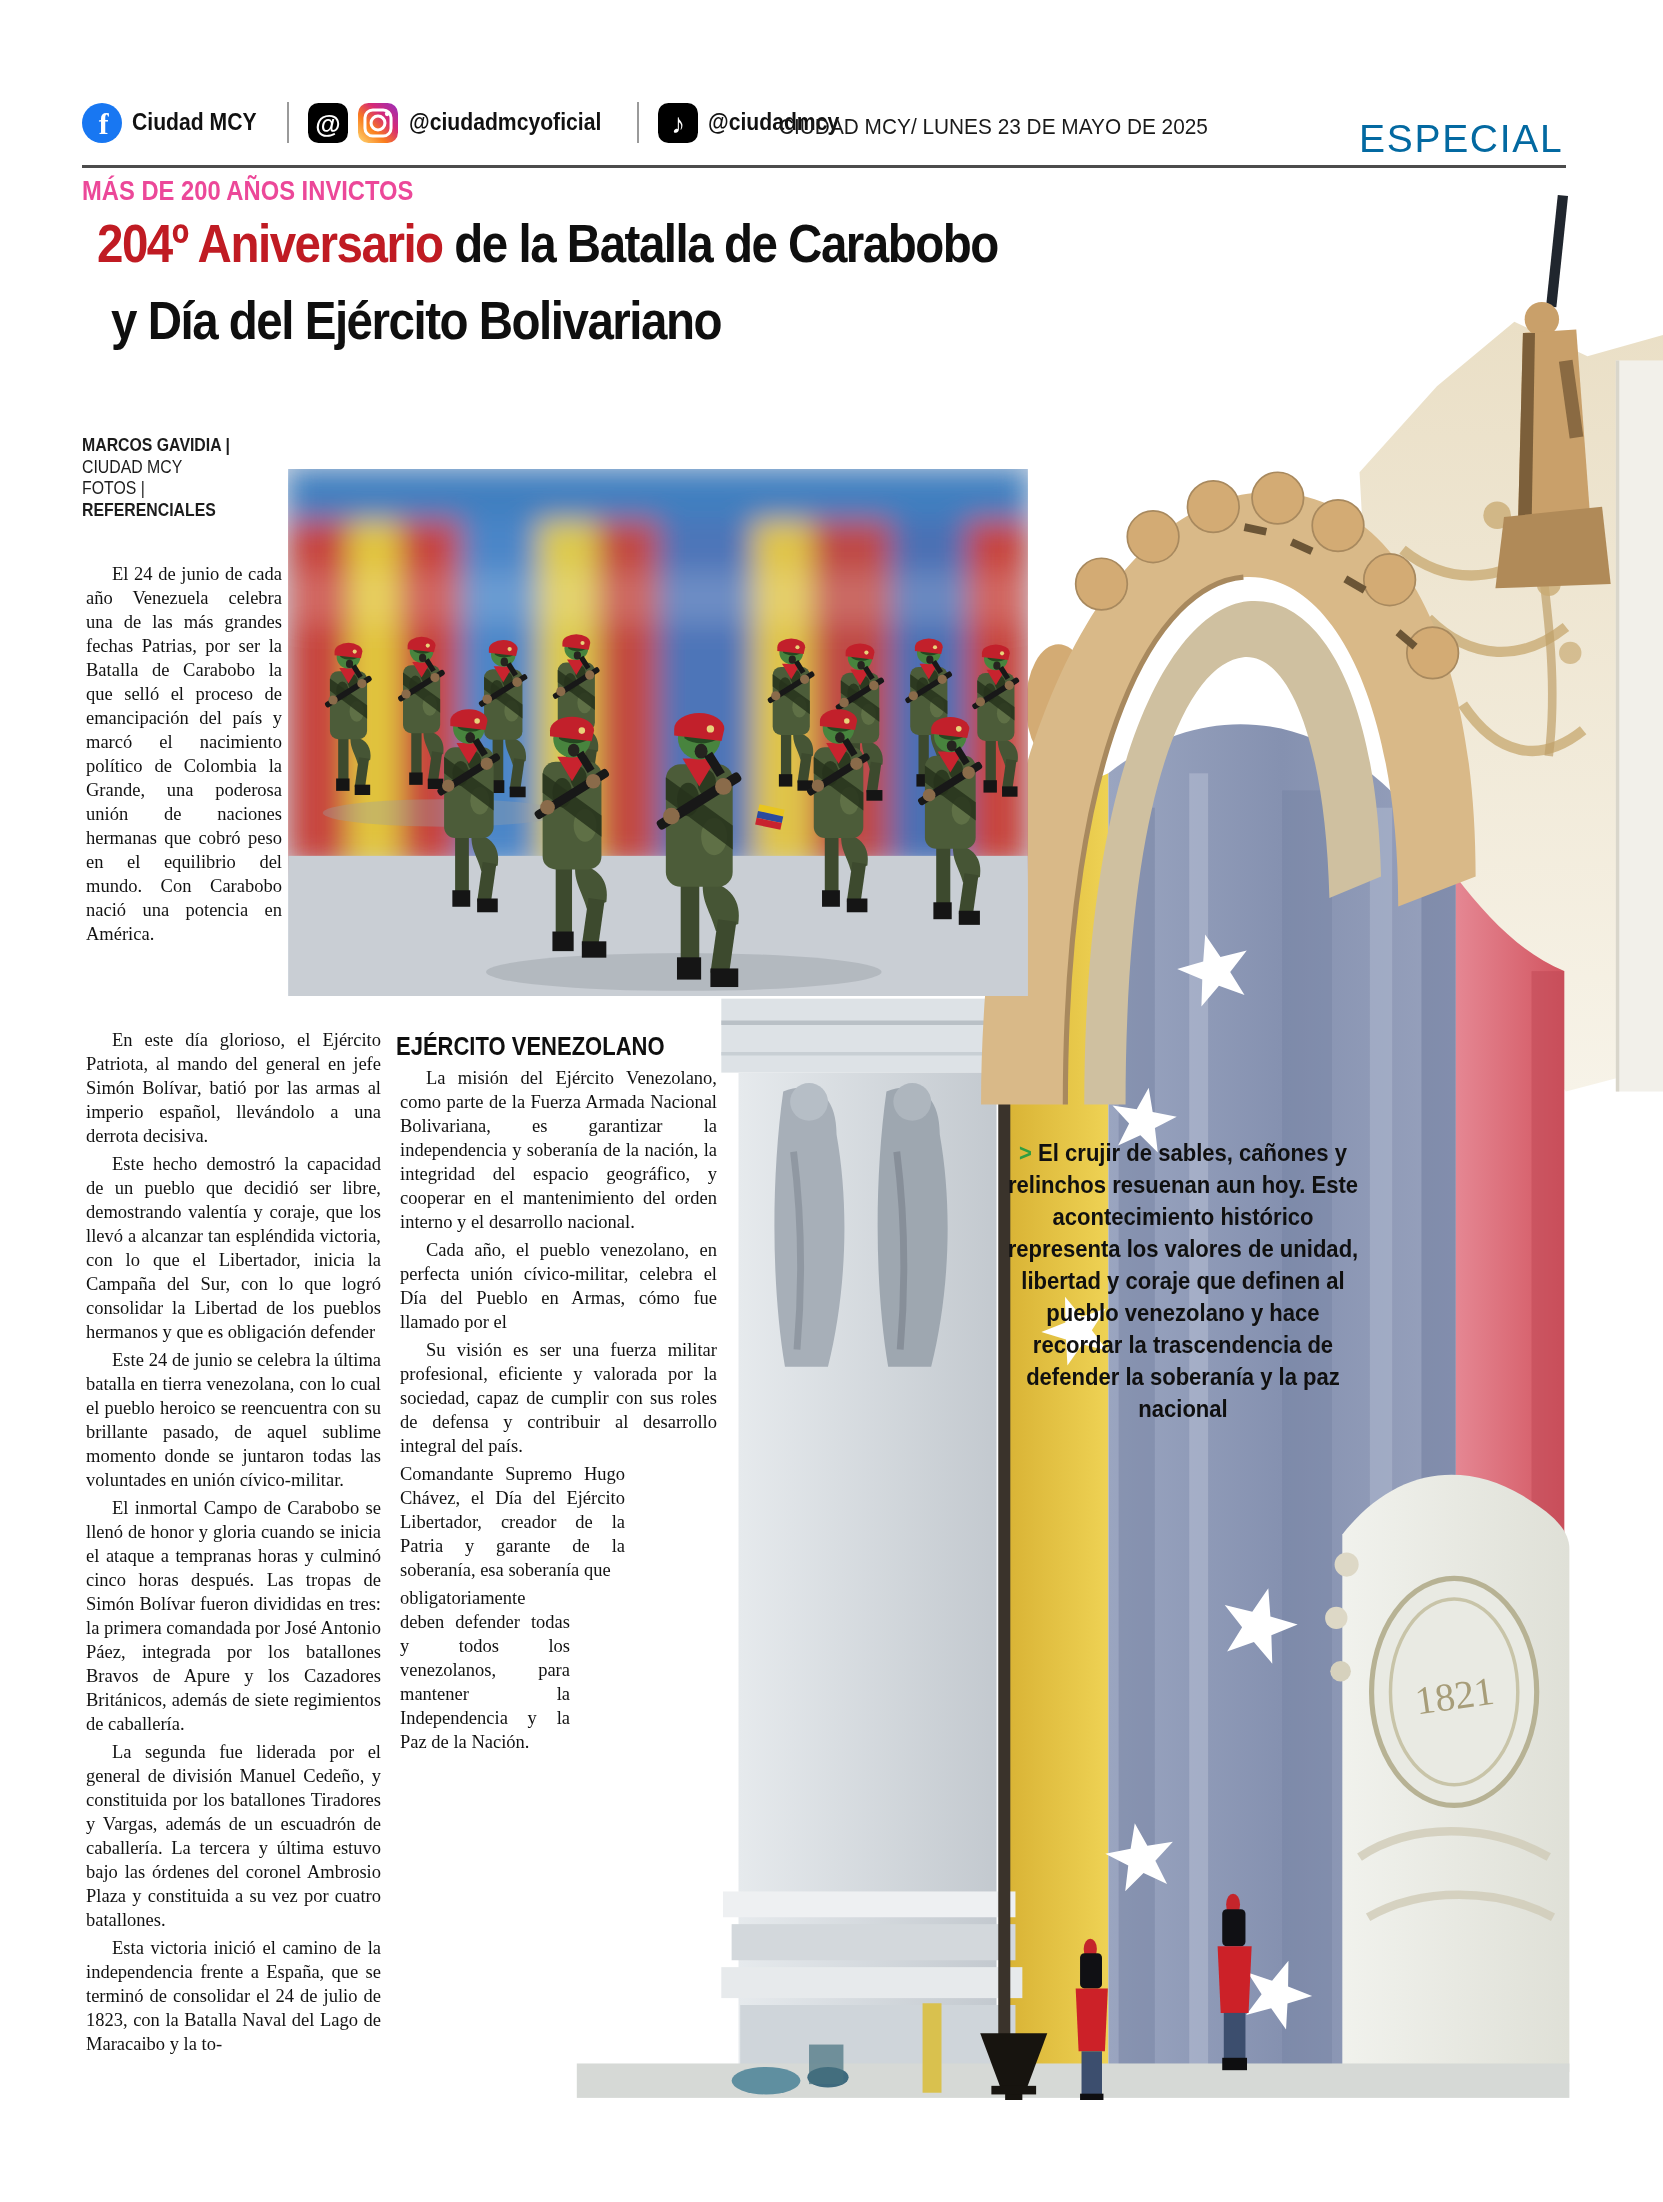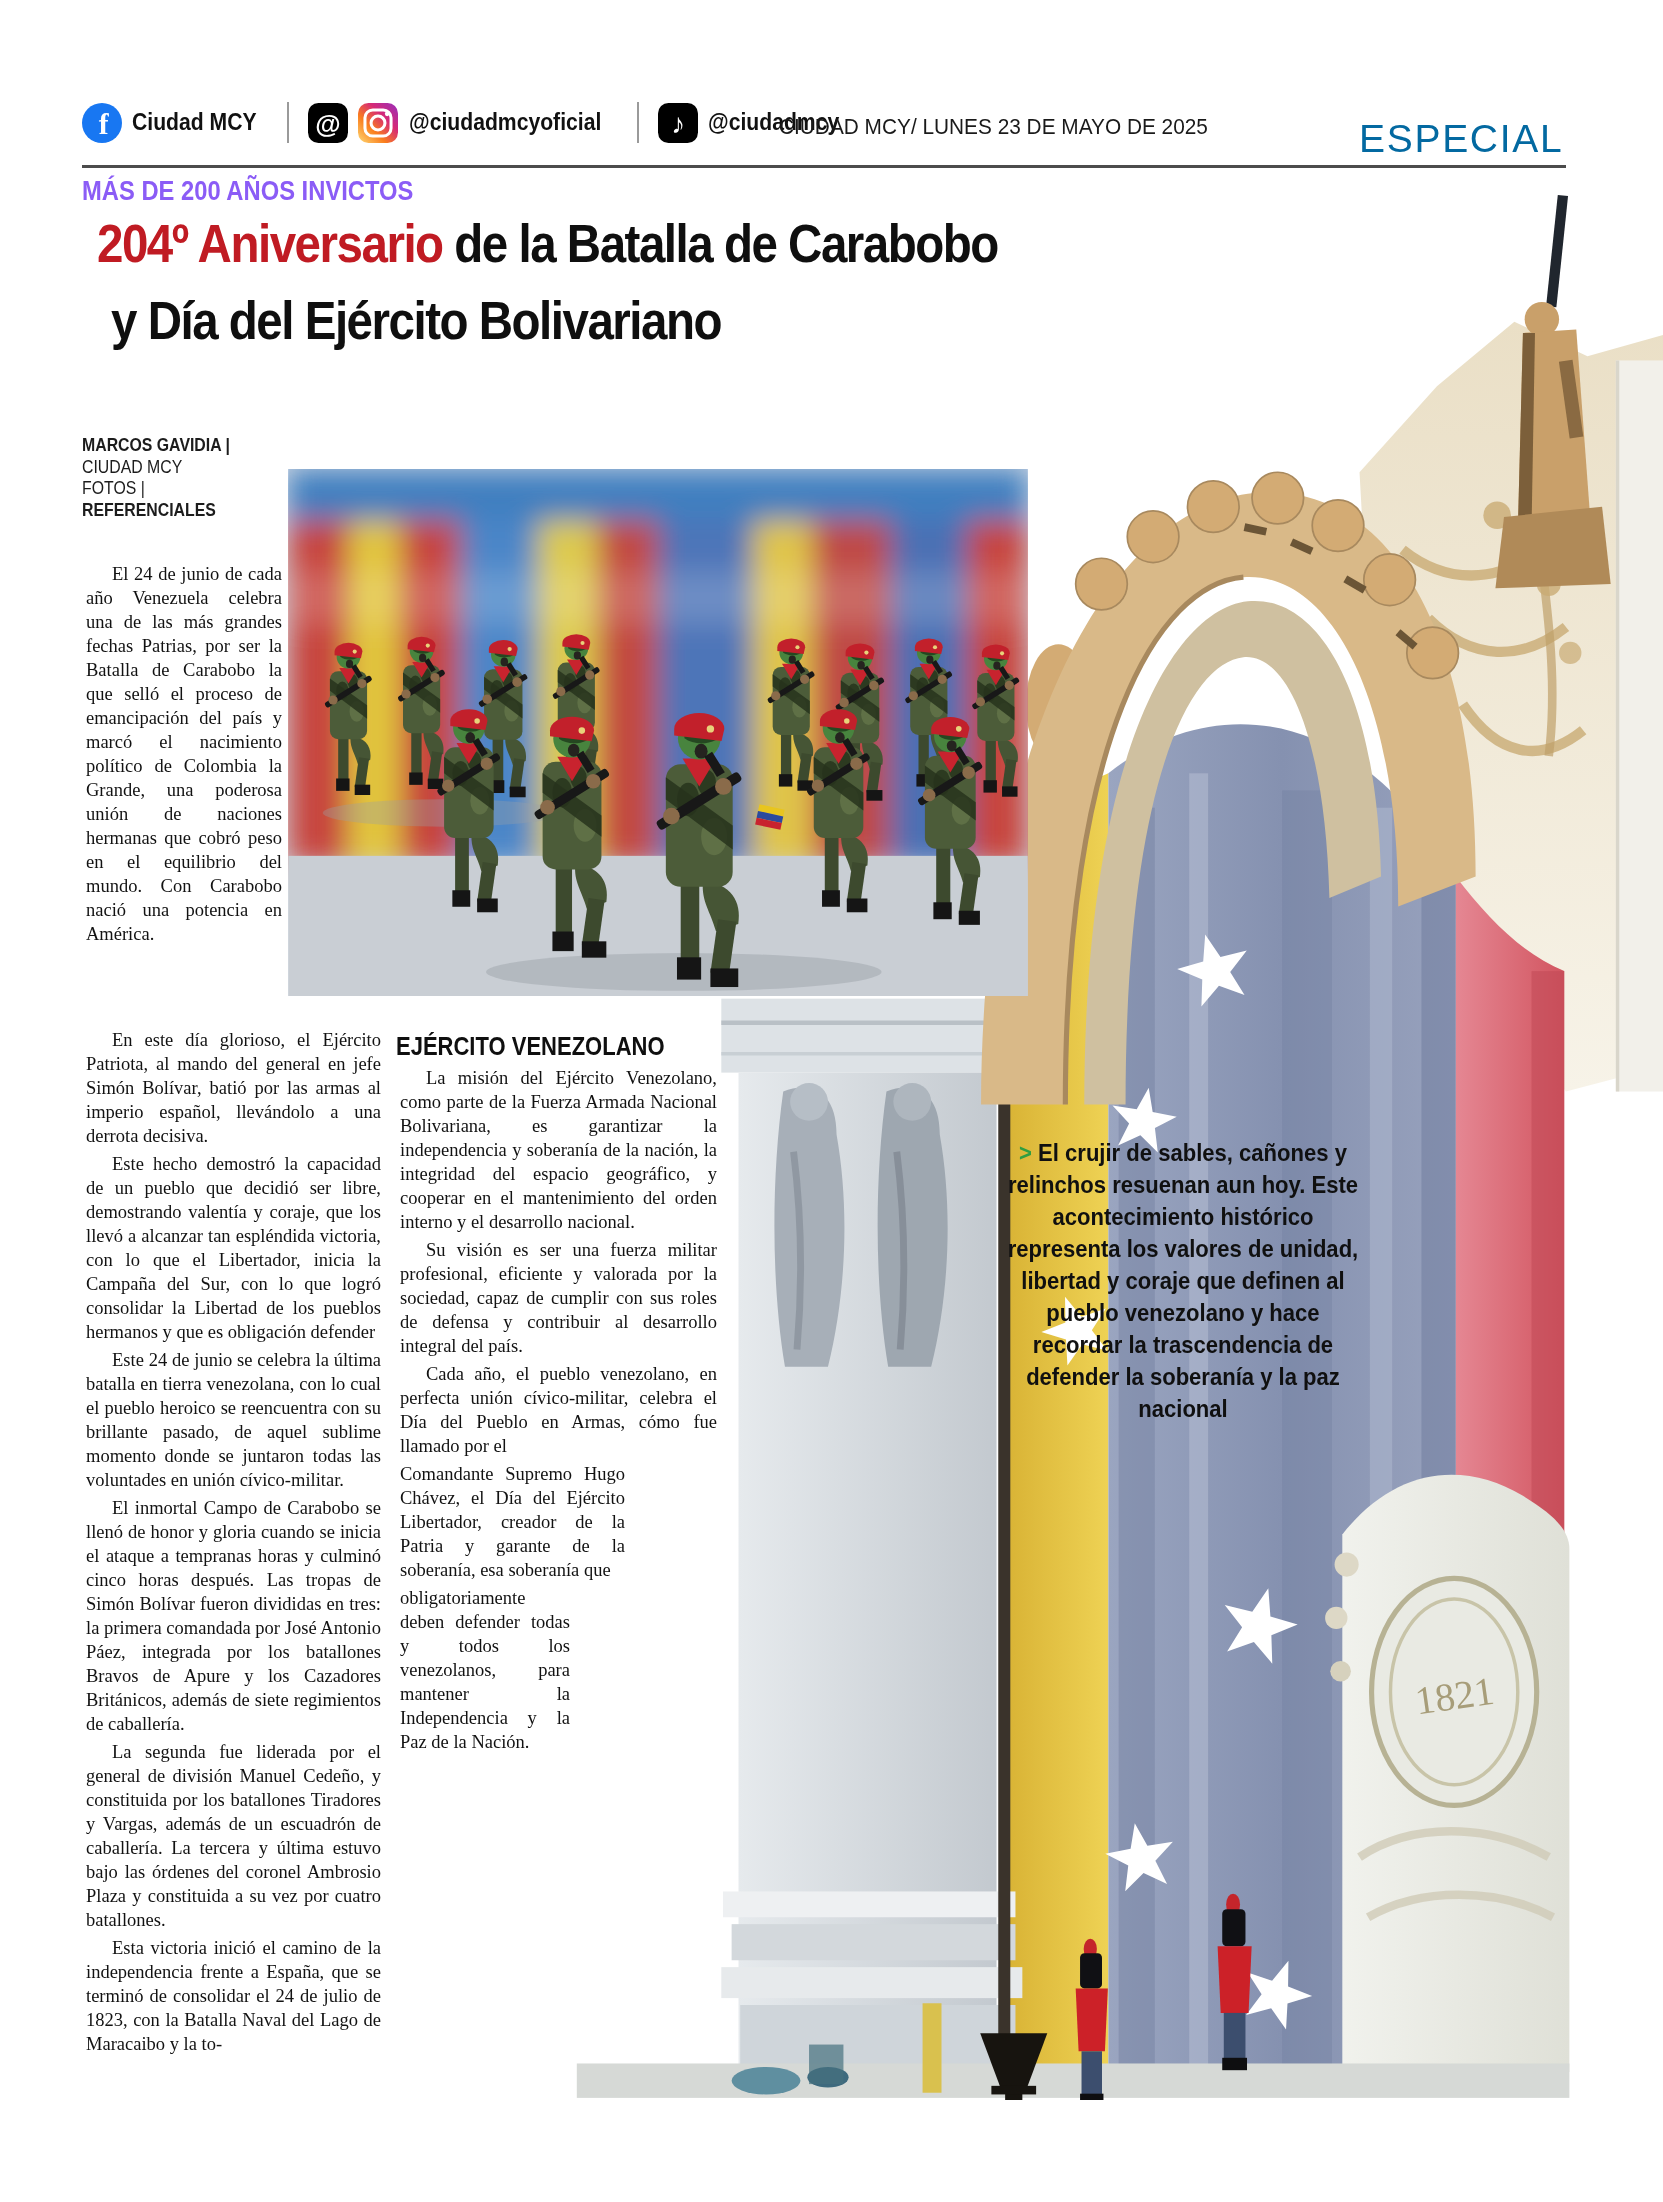--- a/index.html
+++ b/index.html
@@ -12,21 +12,21 @@
   .social .label{font-family:"Liberation Sans",sans-serif;font-weight:bold;font-size:23px;
                  transform:scaleX(.92);transform-origin:0 50%;white-space:nowrap;}
   .vdiv{width:2.6px;height:41px;background:#9a9a9a;margin:0 8.6px;}
   .edition{left:779px;top:114px;font-family:"Liberation Sans",sans-serif;font-size:22.4px;
            transform:scaleX(.93);transform-origin:0 0;white-space:nowrap;color:#1a1a1a;}
   .section{left:1359px;top:117px;font-family:"Liberation Sans",sans-serif;font-size:39px;
            letter-spacing:1.7px;color:#0369a1;white-space:nowrap;}
   .rule{left:82px;top:165px;width:1484px;height:3.4px;background:#4c4c4c;}
   
   .kicker{left:82px;top:176px;font-family:"Liberation Sans",sans-serif;font-weight:bold;
-          font-size:27px;color:#8b5cf6;}
+          font-size:27px;color:#ec4899;}
   .headline{left:97px;top:205px;font-family:"Liberation Sans",sans-serif;font-weight:bold;
             font-size:54px;line-height:77px;letter-spacing:-1.7px;color:#0f0f0f;white-space:nowrap;}
   .headline .l2{margin-left:13.8px;}
   .accent{color:#c01b23;}
   
   .byline{left:82px;top:435px;font-family:"Liberation Sans",sans-serif;font-size:18px;
           line-height:21.5px;color:#1c1c1c;}
   .byline .b{font-weight:bold;}
   
   .col p{margin:4px;text-align:justify;font-size:18.5px;line-height:24px;color:#121212;}
@@ -337,22 +337,22 @@
     <p class="ind">El inmortal Campo de Carabobo se llenó de honor y gloria cuando se inicia el ataque a tempranas horas y culminó cinco horas después. Las tropas de Simón Bolívar fueron divididas en tres: la primera comandada por José Antonio Páez, integrada por los batallones Bravos de Apure y los Cazadores Británicos, además de siete regimientos de caballería.</p>
     <p class="ind">La segunda fue liderada por el general de división Manuel Cedeño, y constituida por los batallones Tiradores y Vargas, además de un escuadrón de caballería. La tercera y última estuvo bajo las órdenes del coronel Ambrosio Plaza y constituida a su vez por cuatro batallones.</p>
     <p class="ind">Esta victoria inició el camino de la independencia frente a España, que se terminó de consolidar el 24 de julio de 1823, con la Batalla Naval del Lago de Maracaibo y la to-</p>
   </div>
 
   <div class="abs col z2" style="left:396px;top:1020px;width:325px;">
     <div class="subhead">
       <span class="condL">EJÉRCITO VENEZOLANO</span>
     </div>
     <p class="ind">La misión del Ejército Venezolano, como parte de la Fuerza Armada Nacional Bolivariana, es garantizar la independencia y soberanía de la nación, la integridad del espacio geográfico, y cooperar en el mantenimiento del orden interno y el desarrollo nacional.</p>
+    <p class="ind">Cada año, el pueblo venezolano, en perfecta unión cívico-militar, celebra el Día del Pueblo en Armas, cómo fue llamado por el</p>
     <p class="ind">Su visión es ser una fuerza militar profesional, eficiente y valorada por la sociedad, capaz de cumplir con sus roles de defensa y contribuir al desarrollo integral del país.</p>
-    <p class="ind">Cada año, el pueblo venezolano, en perfecta unión cívico-militar, celebra el Día del Pueblo en Armas, cómo fue llamado por el</p>
     <p class="seg" style="width:225px;">Comandante Supremo Hugo Chávez, el Día del Ejército Libertador, creador de la Patria y garante de la soberanía, esa soberanía que</p>
     <p class="seg" style="width:170px;">obligatoriamente deben defender todas y todos los venezolanos, para mantener la Independencia y la Paz de la Nación.</p>
   </div>
 
   <div class="abs quote">
     <span class="qmark">&gt; </span><span>El crujir de sables, cañones y relinchos resuenan aun hoy. Este acontecimiento histórico representa los valores de unidad, libertad y coraje que definen al pueblo venezolano y hace recordar la trascendencia de defender la soberanía  y la paz nacional</span>
   </div>
 
 </div>
 

